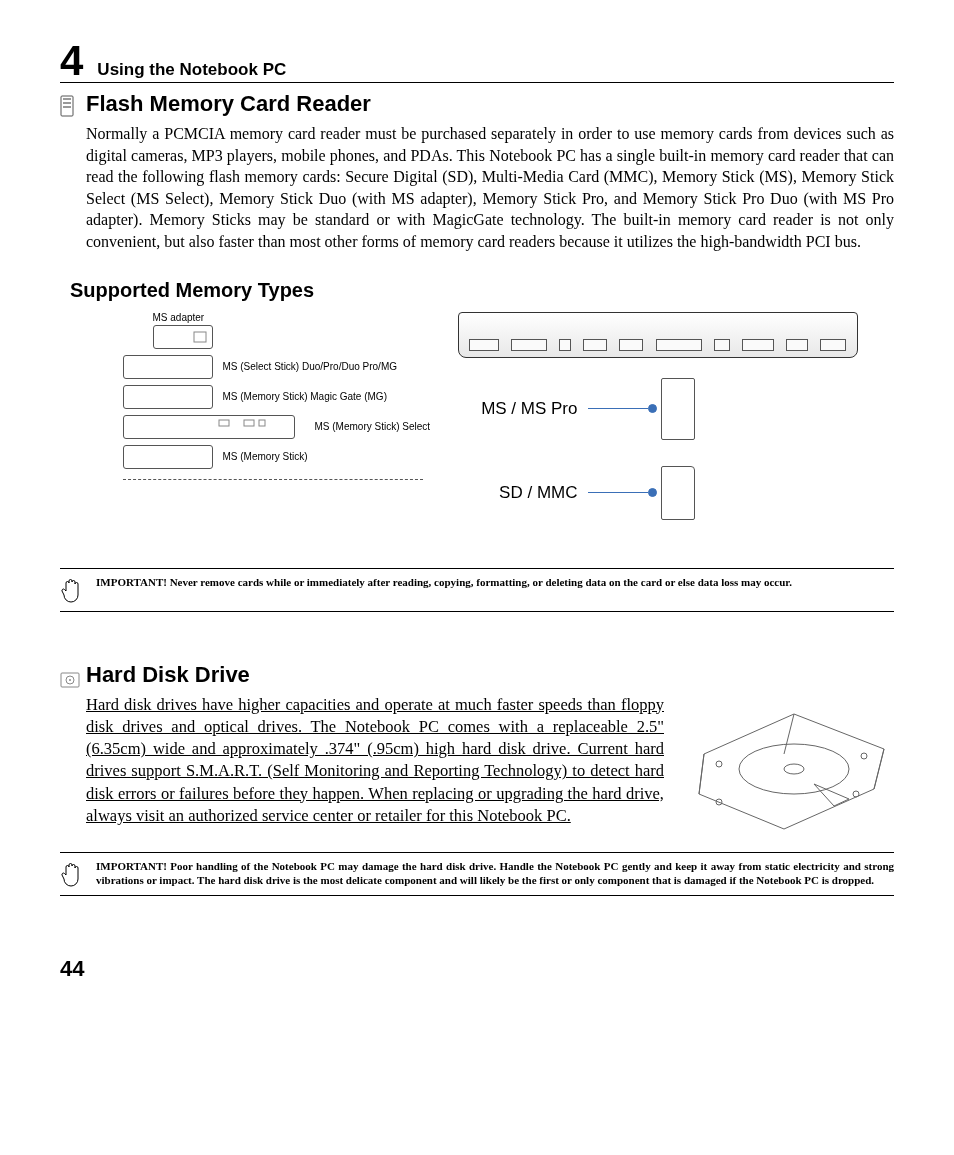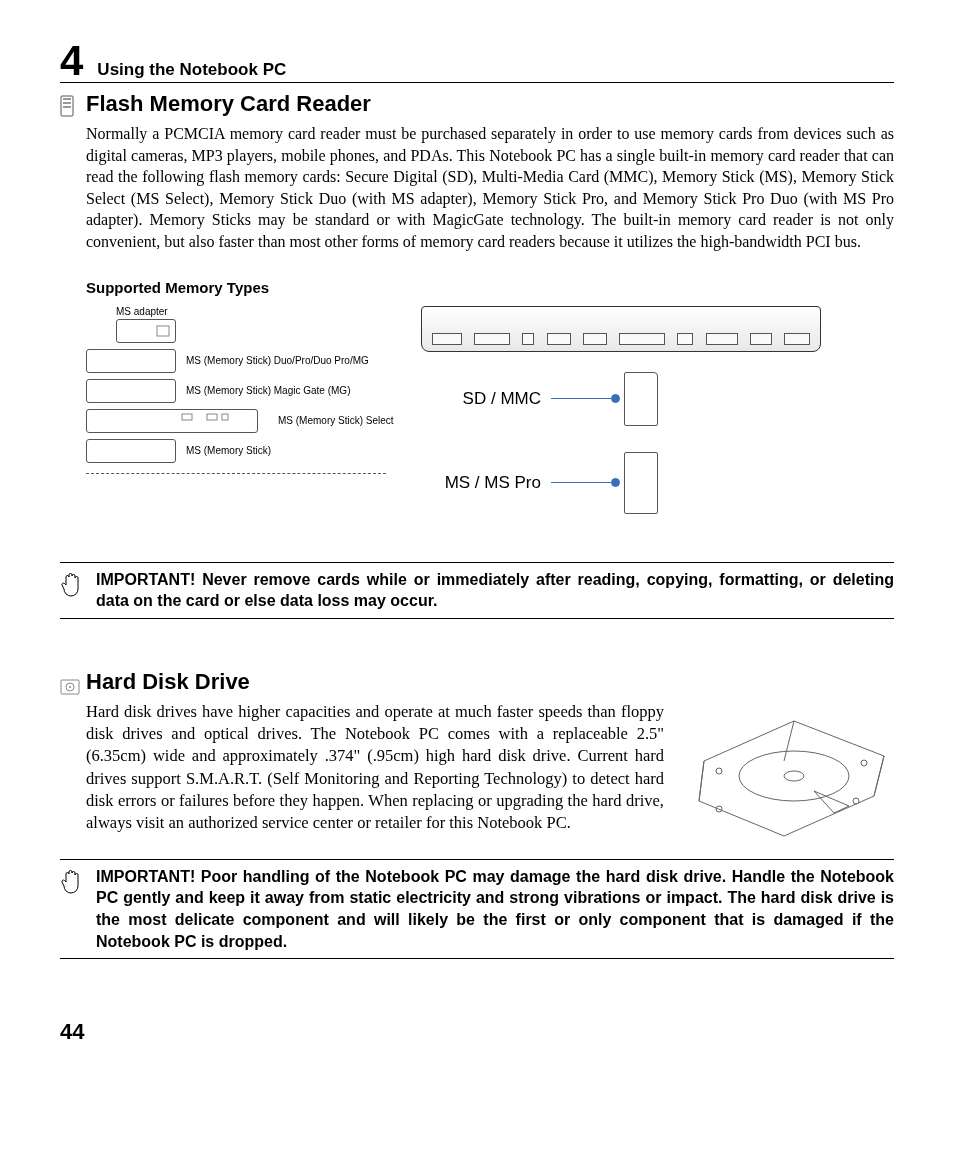--- a/index.html
+++ b/index.html
@@ -46,30 +46,31 @@
   }
   .body-text {
     margin-left: 26px;
     font-size: 16px;
     text-align: justify;
     line-height: 1.35;
     margin-top: 6px;
   }
   .subheading {
     font-family: Arial, Helvetica, sans-serif;
-    font-size: 15px;
-    font-weight: bold;
-    margin-left: 26px;
+    font-size: 20px;
+    font-weight: bold;
+    margin-left: 10px;
     margin-top: 26px;
     margin-bottom: 10px;
   }
   .diagram-area {
     margin-left: 26px;
     display: flex;
     gap: 15px;
+    justify-content: center;
   }
   .left-diagram {
     width: 320px;
     font-family: Arial, Helvetica, sans-serif;
     font-size: 10px;
   }
   .card-row {
     display: flex;
     align-items: center;
     margin-bottom: 6px;
@@ -151,34 +152,35 @@
     padding: 6px 0;
     display: flex;
   }
   .notice-icon {
     width: 36px;
     flex: none;
     text-align: center;
     padding-top: 2px;
   }
   .notice-text {
-    font-family: Liberation Sans, sans-serif;
-    font-size: 16px;
+    font-family: Liberation Serif, serif;
+    font-size: 11px;
     font-weight: bold;
     text-align: justify;
     line-height: 1.35;
   }
   .hdd-section {
     margin-top: 50px;
   }
   .hdd-body-wrap {
     display: flex;
     margin-left: 26px;
     gap: 20px;
     margin-top: 6px;
+    text-decoration: underline;
   }
   .hdd-body-text {
     font-size: 16.5px;
     text-align: justify;
     line-height: 1.35;
     flex: 1;
   }
   .hdd-figure {
     width: 210px;
     flex: none;
@@ -221,21 +223,21 @@
     <div class="ms-adapter-label">MS adapter</div>
     <div class="card-row">
       <div class="card-rect small">
           <svg width="58" height="22">
             <rect x="40" y="6" width="12" height="10" fill="none" stroke="#888"></rect>
           </svg>
         </div>
     </div>
     <div class="card-row">
       <div class="card-rect"></div>
-      <span style="white-space:pre-line">MS (Memory Stick) Duo/Pro/Duo Pro/MG</span>
+      <span style="white-space:pre-line">MS (Select Stick) Duo/Pro/Duo Pro/MG</span>
     </div>
     <div class="card-row">
       <div class="card-rect"></div>
       <span style="white-space:pre-line">MS (Memory Stick) Magic Gate (MG)</span>
     </div>
     <div class="card-row">
       <div class="card-rect" style="width:170px">
         <svg width="170" height="22">
             <rect x="95" y="4" width="10" height="6" fill="none" stroke="#888"></rect>
             <rect x="120" y="4" width="10" height="6" fill="none" stroke="#888"></rect>
@@ -260,30 +262,30 @@
         <div class="port" style="width:22px"></div>
         <div class="port" style="width:22px"></div>
         <div class="port" style="width:44px"></div>
         <div class="port" style="width:14px"></div>
         <div class="port" style="width:30px"></div>
         <div class="port" style="width:20px"></div>
         <div class="port" style="width:24px"></div>
       </div>
     </div>
     <div class="slot-label-row">
+      <span class="lbl">MS / MS Pro</span>
+      <div class="slot-line"></div>
+      <div class="slot-dot"></div>
+      <div class="slot-card" style="height:60px;border-radius:2px"></div>
+    </div>
+    <div class="slot-label-row">
       <span class="lbl">SD / MMC</span>
       <div class="slot-line"></div>
       <div class="slot-dot"></div>
       <div class="slot-card"></div>
-    </div>
-    <div class="slot-label-row">
-      <span class="lbl">MS / MS Pro</span>
-      <div class="slot-line"></div>
-      <div class="slot-dot"></div>
-      <div class="slot-card" style="height:60px;border-radius:2px"></div>
     </div>
   </div>
 </div>
 
 <div class="notice-box">
   <span class="notice-icon">
     <svg width="24" height="28" viewBox="0 0 24 28">
         <path d="M6 14 V6 a1.5 1.5 0 0 1 3 0 V4 a1.5 1.5 0 0 1 3 0 V5 a1.5 1.5 0 0 1 3 0 V7 a1.5 1.5 0 0 1 3 0 V18 a7 7 0 0 1 -14 0 l-2 -4 a1.5 1.5 0 0 1 2.5 -1.5 z" fill="none" stroke="#000" stroke-width="1"></path>
       </svg>
   </span>

